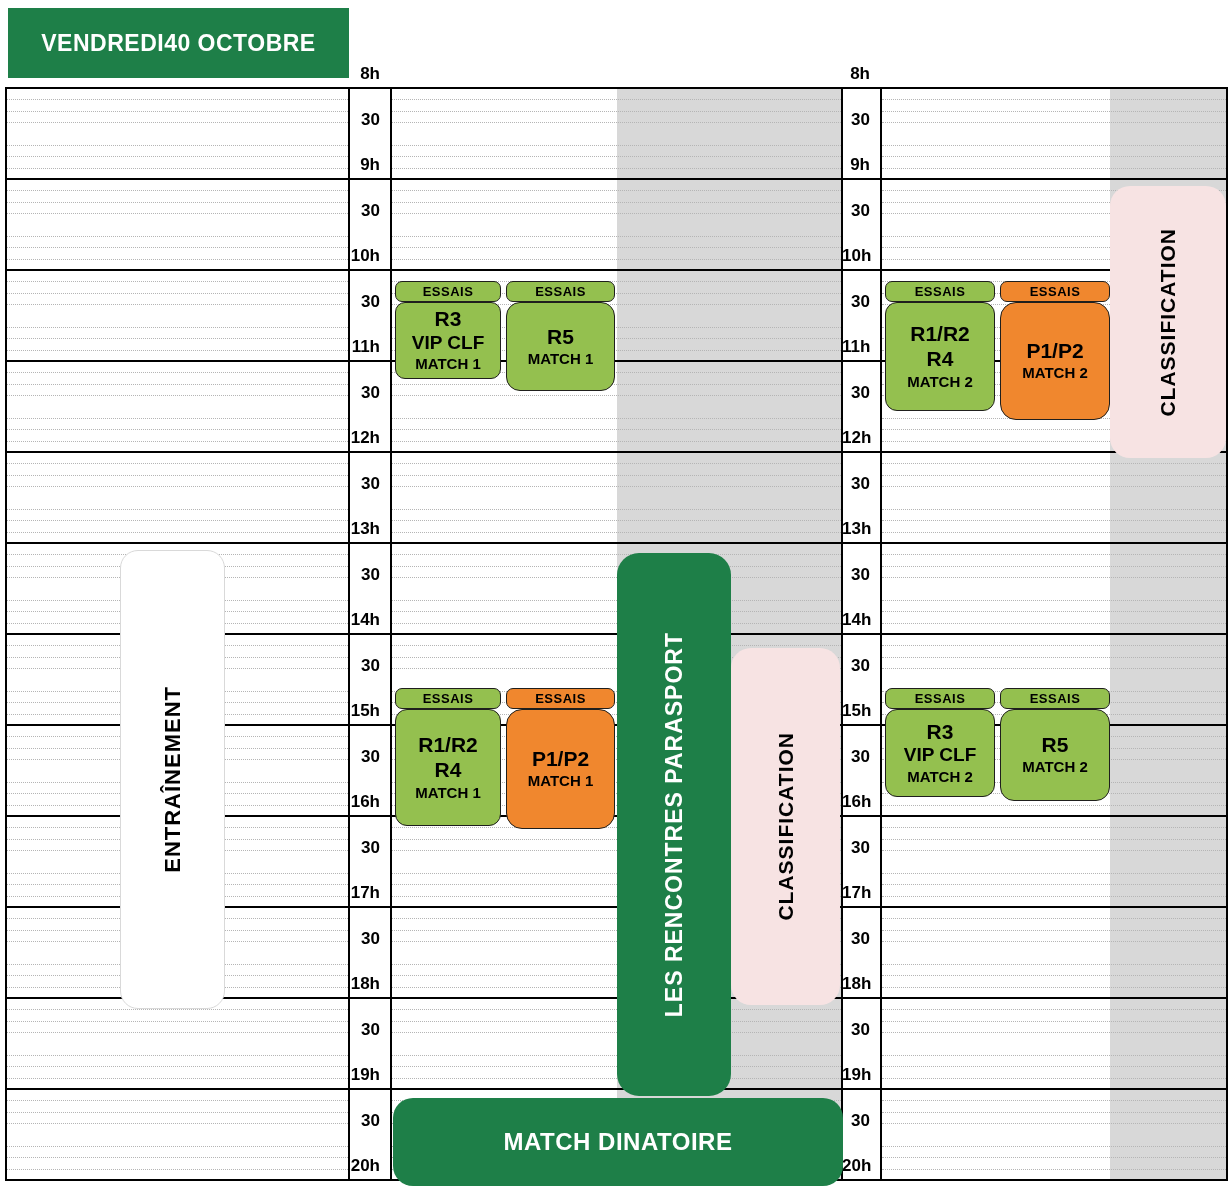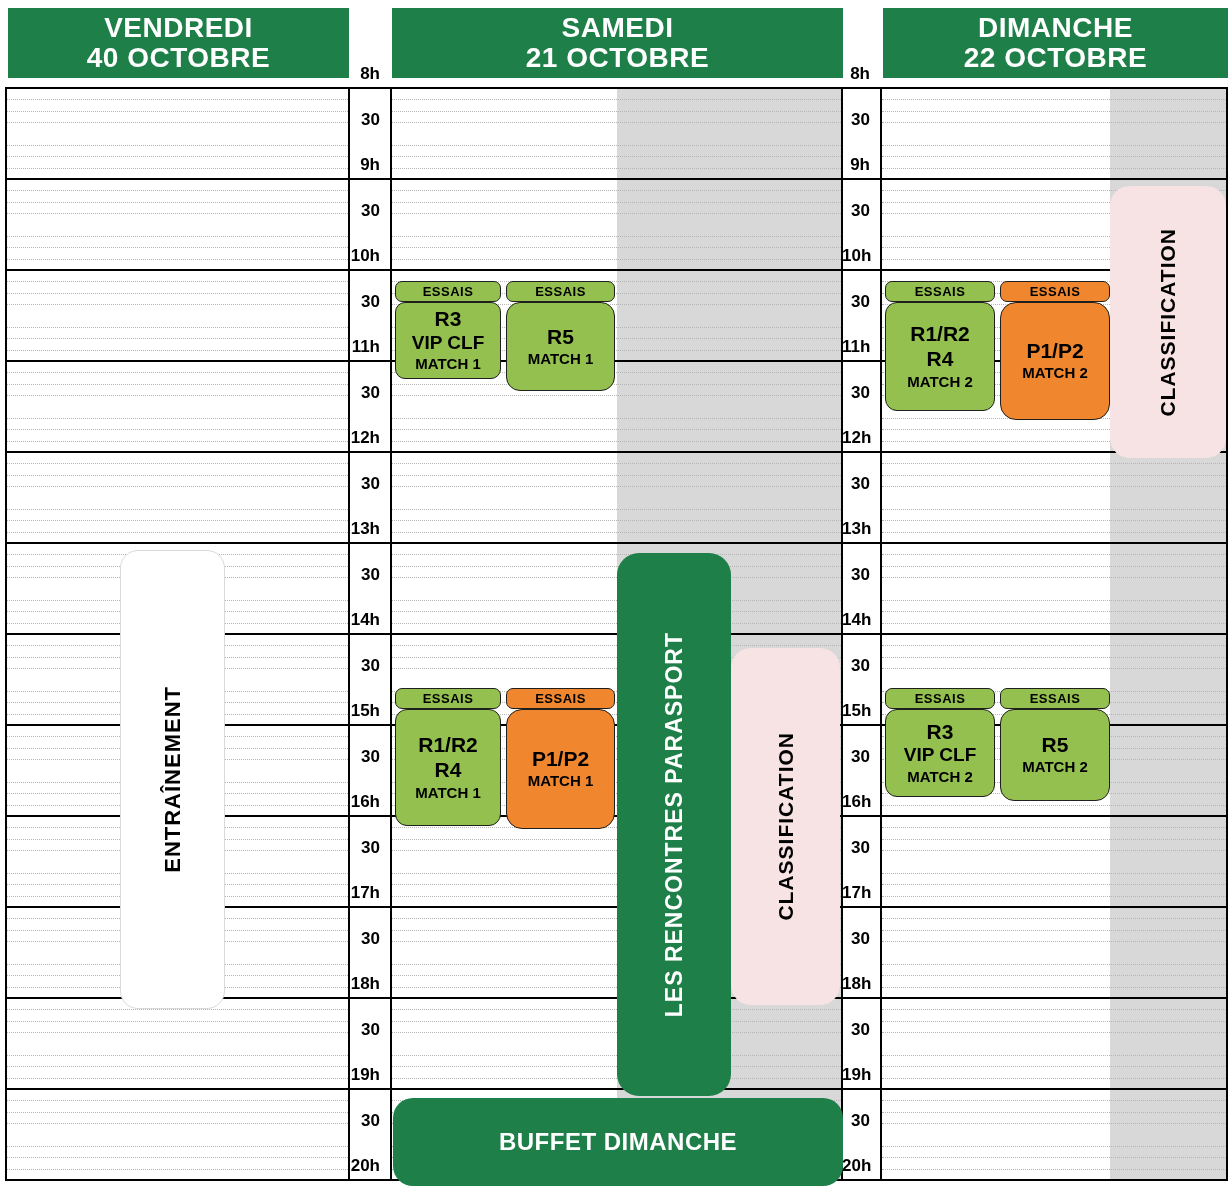--- a/index.html
+++ b/index.html
@@ -10,22 +10,22 @@
     position:relative;
     width:1231px; height:1200px;
     background:#ffffff;
     overflow:hidden;
   }
 
   .header {
     position:absolute; z-index:5;
     background:var(--header-green,#1e7f48);
     color:#ffffff;
-    display:flex; flex-direction:column; justify-content:center; align-items:center;
-    font-weight:bold; font-size:28px; line-height:30px; letter-spacing:.5px;
+    display:flex; flex-direction:row; justify-content:center; align-items:center;
+    font-weight:bold; font-size:23px; line-height:30px; letter-spacing:.5px;
     text-align:right;
   }
 
   .gray-band { position:absolute; z-index:0; background:var(--gray-band,#d8d8d8); }
 
   .rule  { position:absolute; z-index:1; height:0; border-top:1px dotted #b5b5b5; }
   .hline { position:absolute; z-index:2; left:5px; width:1223px; height:2px; background:#000; }
   .vline { position:absolute; z-index:2; top:88px; height:1092px; width:2px; background:#000; }
 
   .tlabel {
@@ -61,28 +61,20 @@
 </style>
 </head>
 <body>
 
 <div id="canvas">
 
   <div class="header" style="left:8px;top:8px;width:341px;height:70px;">
     <div>VENDREDI</div>
     <div>40 OCTOBRE</div>
   </div>
-  <div class="header" style="left:392px;top:8px;width:451px;height:70px;">
-    <div>SAMEDI</div>
-    <div>21 OCTOBRE</div>
-  </div>
-  <div class="header" style="left:883px;top:8px;width:345px;height:70px;">
-    <div>DIMANCHE</div>
-    <div>22 OCTOBRE</div>
-  </div>
 
   <div class="gray-band" style="left:617px;top:88px;width:226px;height:1092px;"></div>
   <div class="gray-band" style="left:1110px;top:88px;width:118px;height:1092px;"></div>
 
   <div class="event white-box" style="left:120px;top:550px;width:105px;height:459px;border-radius:18px;">
     <span class="vtext" style="font-size:22px;">ENTRAÎNEMENT</span>
   </div>
 
   <div class="event green essais" style="left:395px;top:281px;width:106px;height:21px;">
     <span>ESSAIS</span>
@@ -116,21 +108,21 @@
     <span class="t-small">MATCH 1</span>
   </div>
 
   <div class="event darkgreen" style="left:617px;top:553px;width:114px;height:543px;border-radius:22px;">
     <span class="vtext" style="font-size:23px;">LES RENCONTRES PARASPORT</span>
   </div>
   <div class="event pink" style="left:731px;top:648px;width:109px;height:357px;border-radius:20px;">
     <span class="vtext" style="font-size:21px;">CLASSIFICATION</span>
   </div>
   <div class="event darkgreen" style="left:393px;top:1098px;width:450px;height:88px;border-radius:20px;">
-    <span style="font-size:24px;letter-spacing:.5px;">BUFFET DIMANCHE</span>
+    <span style="font-size:24px;letter-spacing:.5px;">MATCH DINATOIRE</span>
   </div>
 
   <div class="event green essais" style="left:885px;top:281px;width:110px;height:21px;">
     <span>ESSAIS</span>
   </div>
   <div class="event orange essais" style="left:1000px;top:281px;width:110px;height:21px;">
     <span>ESSAIS</span>
   </div>
   <div class="event green" style="left:885px;top:302px;width:110px;height:109px;border-radius:12px;">
     <span class="t-big">R1/R2</span>

